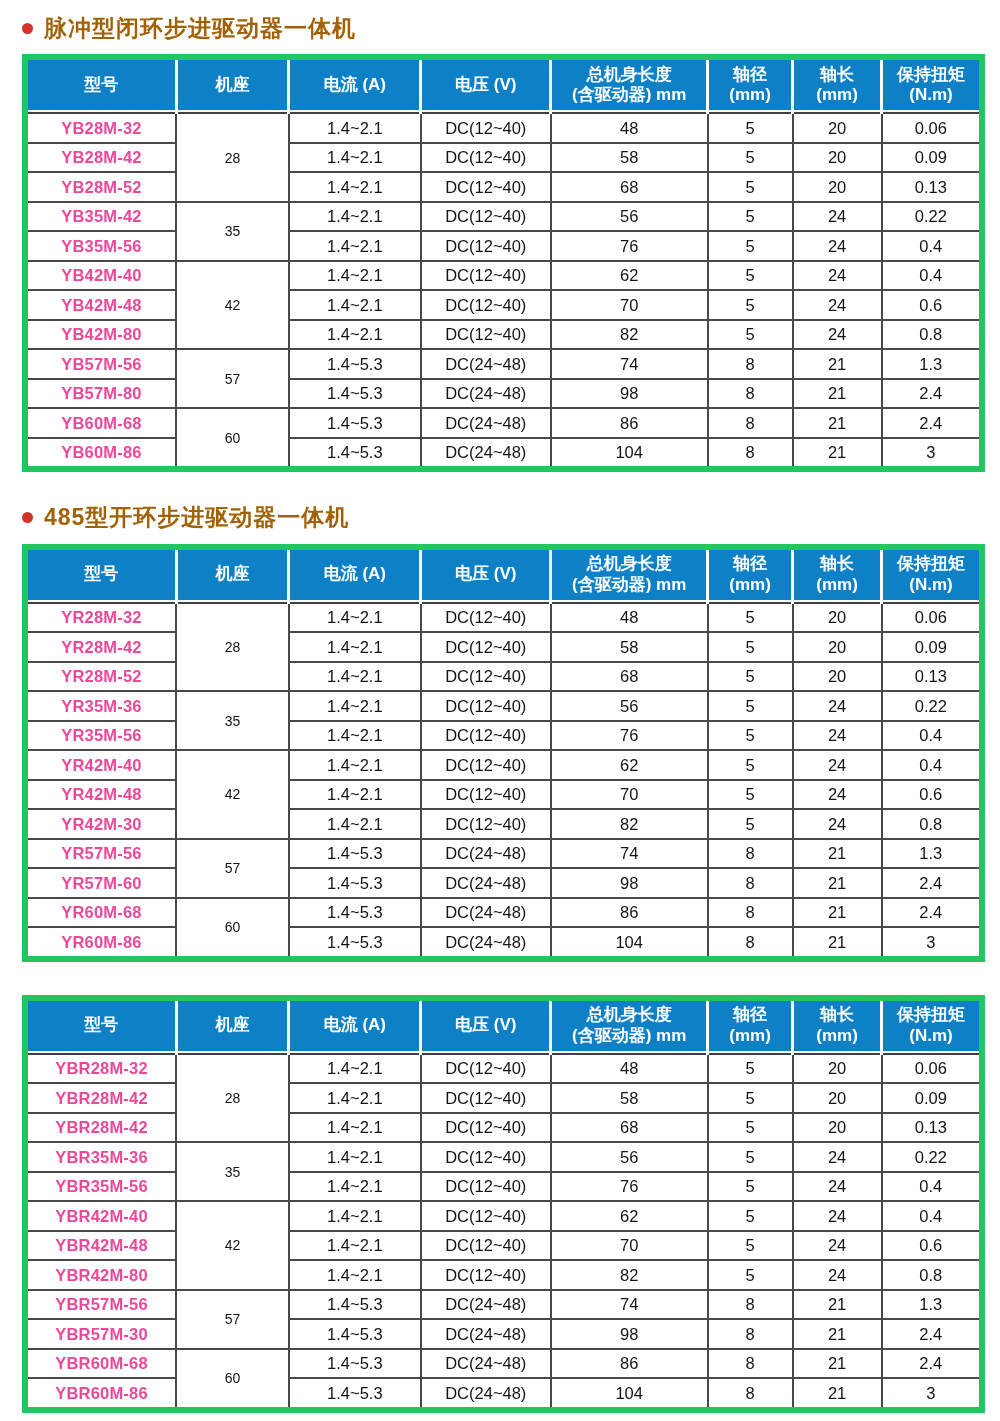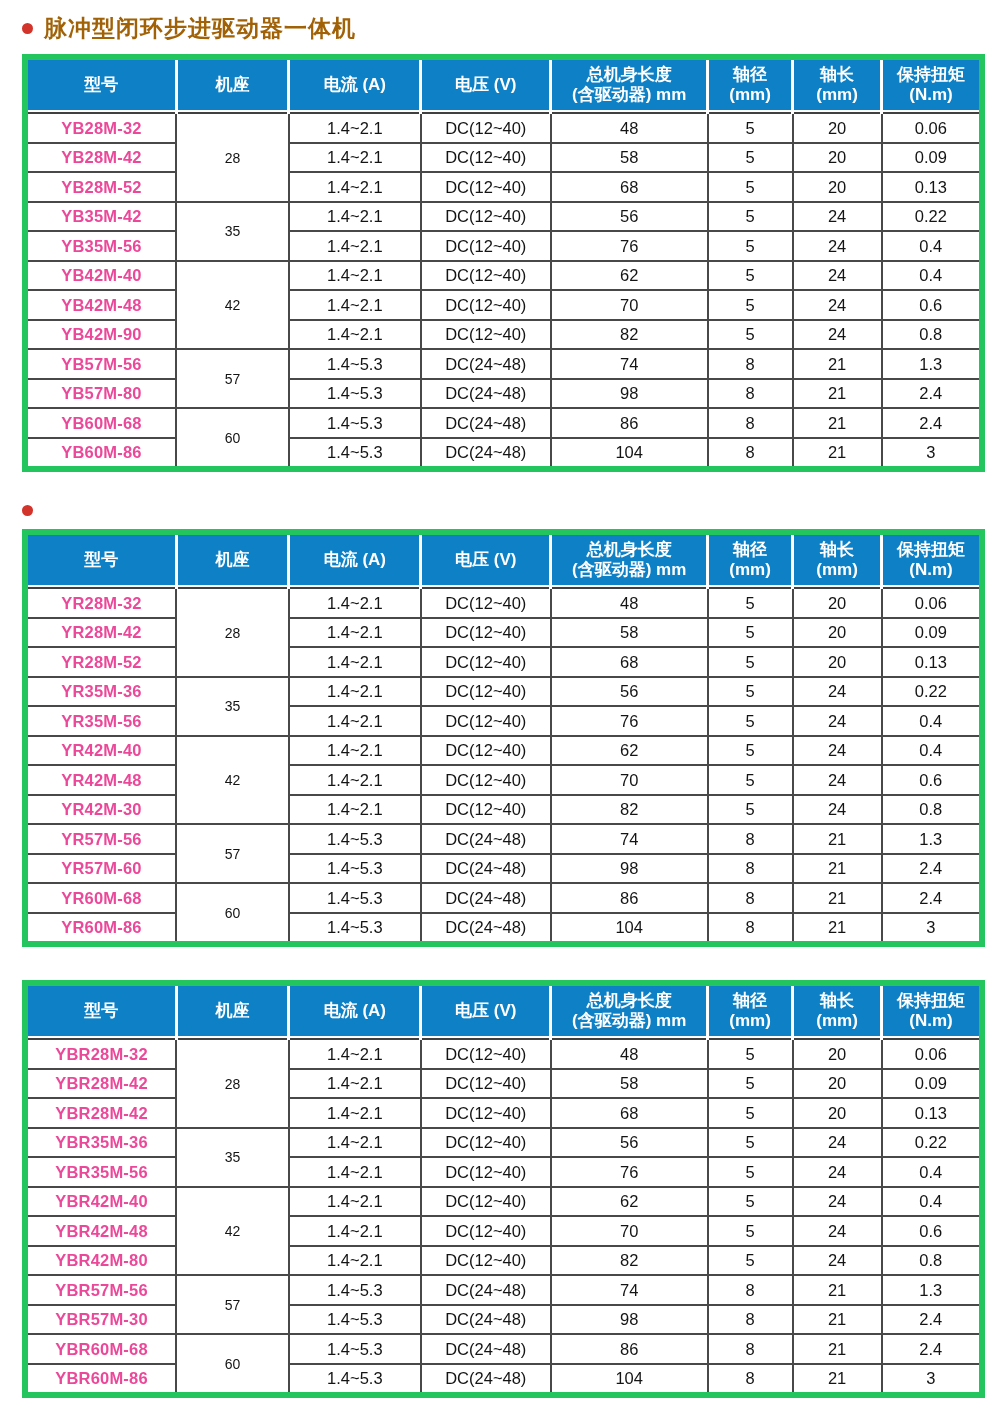--- a/index.html
+++ b/index.html
@@ -164,21 +164,21 @@
           <tr>
             <td class="model">YB42M-48</td>
             <td>1.4~2.1</td>
             <td>DC(12~40)</td>
             <td>70</td>
             <td>5</td>
             <td>24</td>
             <td>0.6</td>
           </tr>
           <tr>
-            <td class="model">YB42M-90</td>
+            <td class="model">YB42M-80</td>
             <td>1.4~2.1</td>
             <td>DC(12~40)</td>
             <td>82</td>
             <td>5</td>
             <td>24</td>
             <td>0.8</td>
           </tr>
           <tr>
             <td class="model">YB57M-56</td>
             <td class="frame" rowspan="2">57</td>
@@ -216,20 +216,21 @@
             <td>8</td>
             <td>21</td>
             <td>3</td>
           </tr>
         </tbody>
       </table>
     </section>
     <section class="section">
       <div class="sec-title">
         <span class="bullet"></span>
+        <span>485型开环步进驱动器一体机</span>
       </div>
       <table class="spec">
         <colgroup>
           <col style="width:15.8%">
           <col style="width:11.8%">
           <col style="width:13.8%">
           <col style="width:13.6%">
           <col style="width:16.4%">
           <col style="width:8.9%">
           <col style="width:9.3%">

